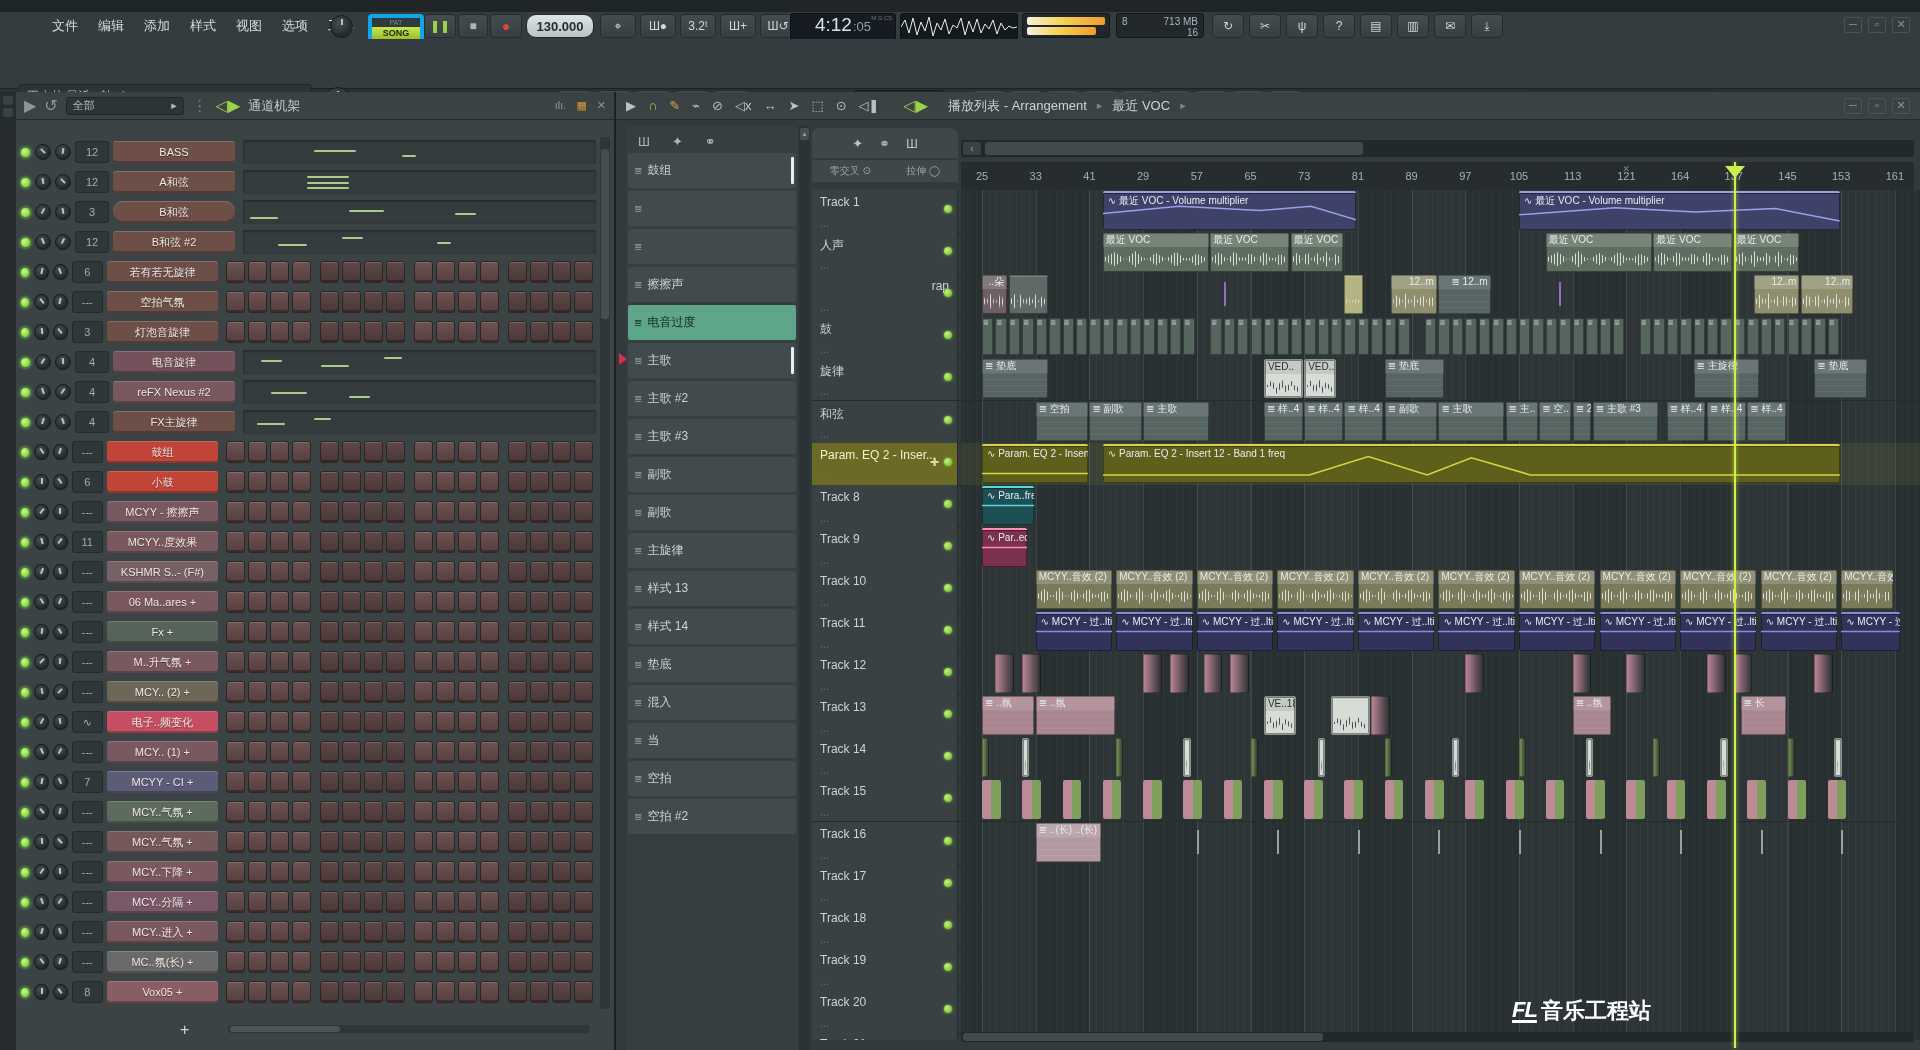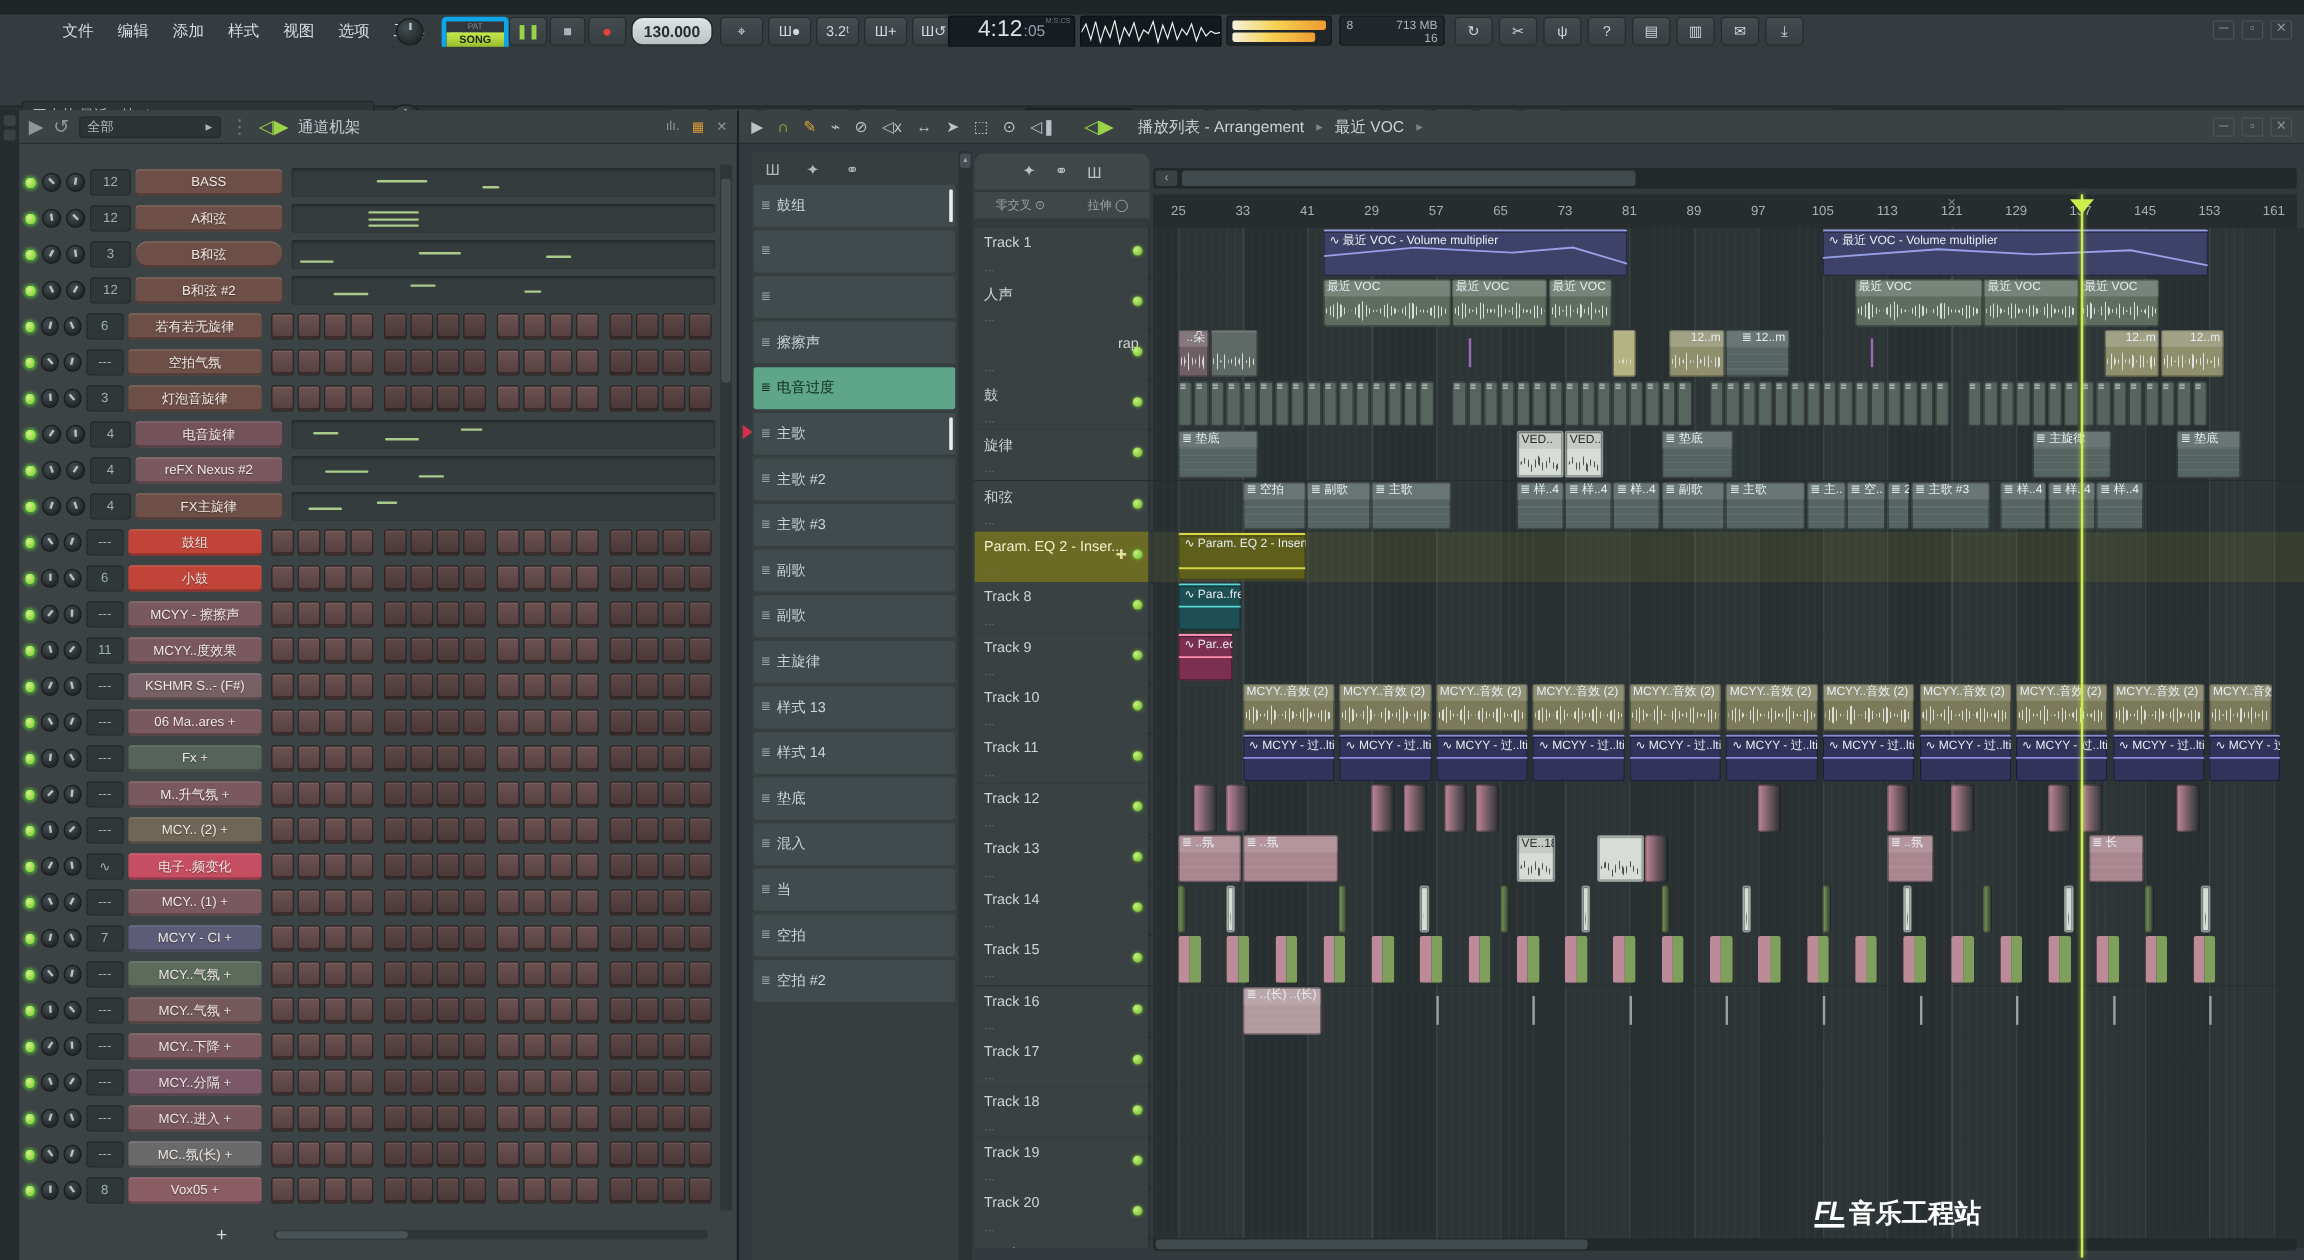--- a/index.html
+++ b/index.html
@@ -1201,21 +1201,21 @@
         <span style="left: 182.1px;">29</span>
         <span style="left: 235.8px;">57</span>
         <span style="left: 289.5px;">65</span>
         <span style="left: 343.2px;">73</span>
         <span style="left: 396.9px;">81</span>
         <span style="left: 450.6px;">89</span>
         <span style="left: 504.3px;">97</span>
         <span style="left: 558px;">105</span>
         <span style="left: 611.7px;">113</span>
         <span style="left: 665.4px;">121</span>
-        <span style="left: 719.1px;">129</span>
+        <span style="left: 719.1px;">164</span>
         <span style="left: 772.8px;">137</span>
         <span style="left: 826.5px;">145</span>
         <span style="left: 880.2px;">153</span>
         <span style="left: 933.9px;">161</span>
         <span class="xmk" style="left: 665.4px;">✕</span>
       </div>
     <div class="abs" id="tracks">
         <div class="trow" style="top: 0px;">
           <div class="thead"><span>Track 1</span><span class="dots">⋯</span><span class="tled"></span></div>
           <div class="tlane">
@@ -1459,20 +1459,26 @@
         </div>
         <div class="trow" style="top: 252.6px;">
           <div class="thead sel"><span>Param. EQ 2 - Inser...</span><span class="dots">⋯</span><span class="grip">✚</span><span class="tled"></span></div>
           <div class="tlane sel">
             <div class="clip auto" style="left: 21px; width: 105.9px; background: rgb(85, 85, 26); border-top-color: rgb(216, 216, 72);">
               <span class="lbl">∿ Param. EQ 2 - Insert 12 - ..</span>
               <svg viewBox="0 0 105.9 39" preserveAspectRatio="none" width="100%" height="100%">
                 <polyline points="0.0,29.0 105.9,29.0" fill="none" stroke="#d8d848" stroke-width="1.6"></polyline>
               </svg>
             </div>
+            <div class="clip auto" style="left: 141.825px; width: 736.875px; background: rgb(85, 85, 26); border-top-color: rgb(216, 216, 72);">
+              <span class="lbl">∿ Param. EQ 2 - Insert 12 - Band 1 freq</span>
+              <svg viewBox="0 0 736.875 39" preserveAspectRatio="none" width="100%" height="100%">
+                <polyline points="0.0,30.5 206.3,30.5 265.3,11.0 324.2,30.5 368.4,12.5 427.4,30.5 736.9,30.5" fill="none" stroke="#d8d848" stroke-width="1.6"></polyline>
+              </svg>
+            </div>
           </div>
         </div>
         <div class="trow" style="top: 294.7px;">
           <div class="thead"><span>Track 8</span><span class="dots">⋯</span><span class="tled"></span></div>
           <div class="tlane">
             <div class="clip auto" style="left: 21px; width: 52.2px; background: rgb(30, 79, 84); border-top-color: rgb(88, 216, 216);">
               <span class="lbl">∿ Para..freq</span>
               <svg viewBox="0 0 52.2 39" preserveAspectRatio="none" width="100%" height="100%">
                 <polyline points="0.0,18.5 52.2,18.5" fill="none" stroke="#58d8d8" stroke-width="1.6"></polyline>
               </svg>

